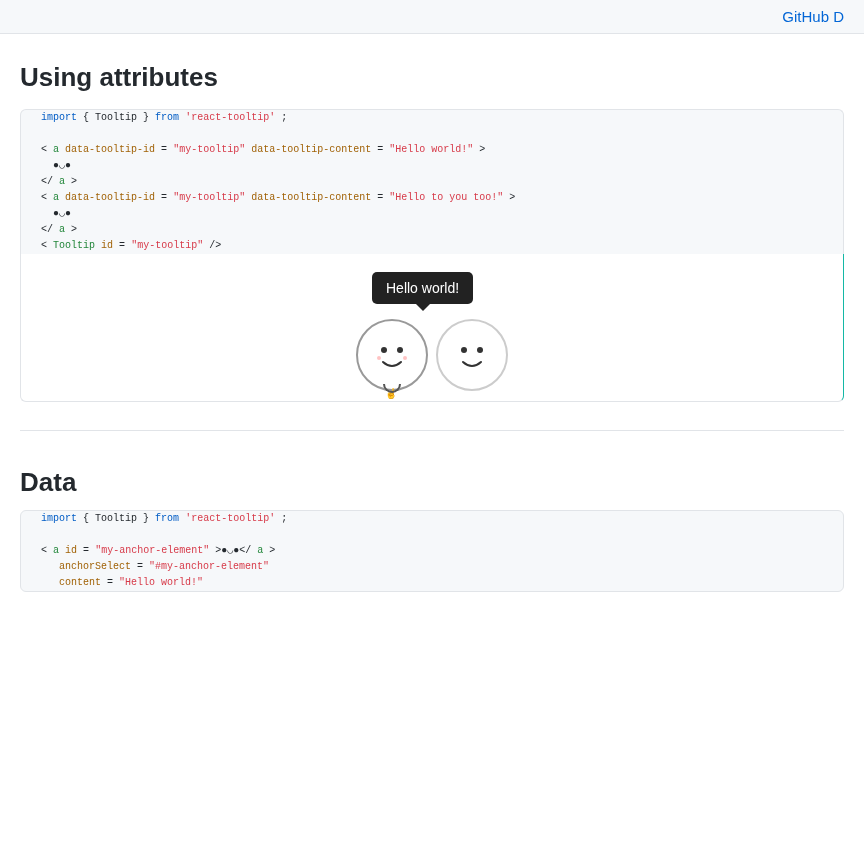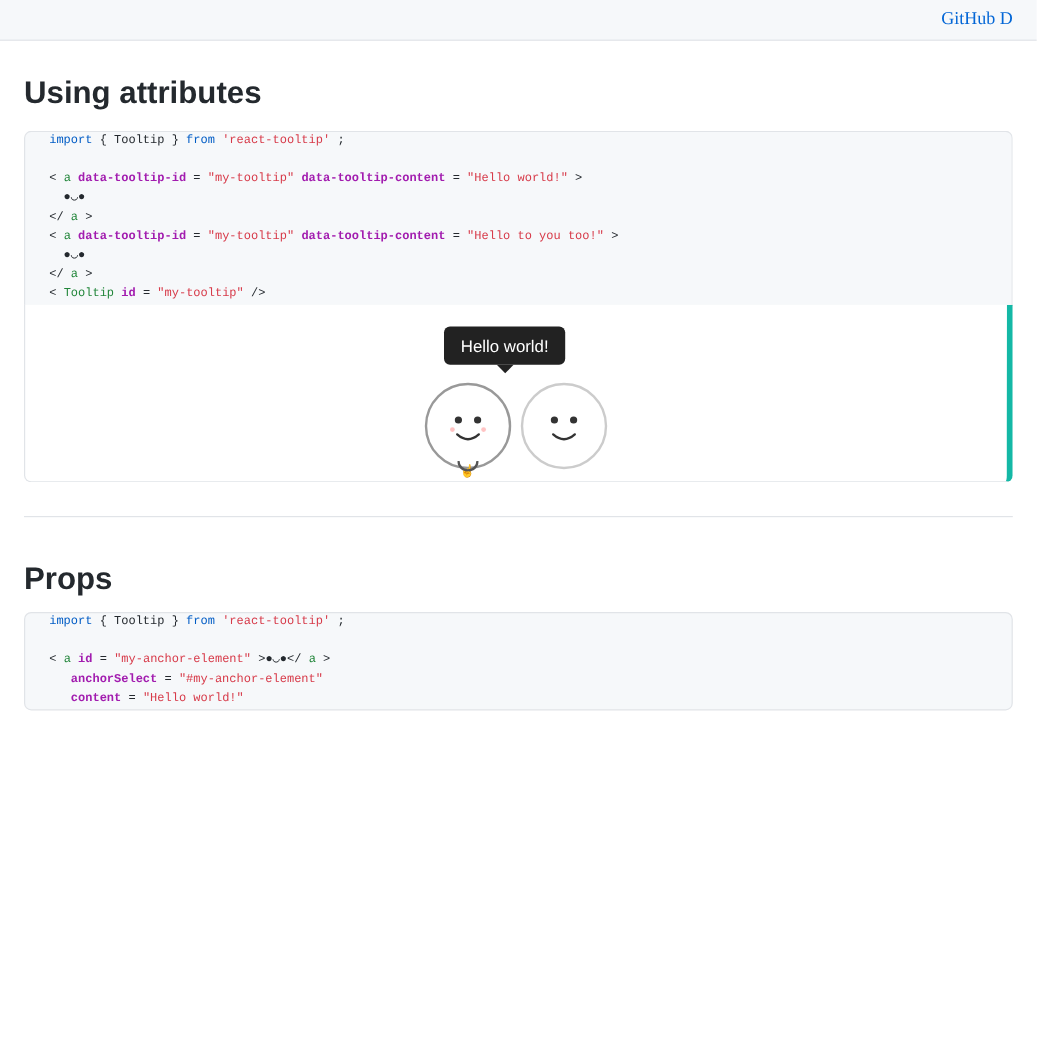--- a/index.html
+++ b/index.html
@@ -20,21 +20,20 @@
       justify-content: flex-end;
       align-items: center;
       padding: 8px 20px;
       border-bottom: 1px solid #e1e4e8;
       background: #f6f8fa;
     }
     .github-link {
       color: #0366d6;
       text-decoration: none;
       font-size: 15px;
-      font-family: Liberation Serif, serif;
     }
 
     
     .content {
       padding: 20px 20px 40px 20px;
     }
 
     
     h2 {
       font-size: 26px;
@@ -54,34 +53,34 @@
       font-size: 10px;
       line-height: 1.6;
       overflow-x: auto;
       margin-bottom: 0;
       position: relative;
     } 
     .tag { color: #22863a; } 
     .plain { color: #24292e; }
     .import-kw { color: #005cc5; }
     .component { color: #22863a; }
-    .attr-name { color: #a21caf; font-weight: bold; }
+    .attr-name { color: #a16207; }
     .attr-val { color: #d73a49; }
 
     
     .demo-area {
       position: relative;
       display: flex;
       justify-content: center;
       align-items: flex-end;
       padding: 20px 0 10px 0;
       margin-top: -1px;
       background: #fff;
       border-left: 1px solid #e1e4e8;
-      border-right: 5px solid #14b8a6;
+      border-right: 1px solid #14b8a6;
       border-bottom: 1px solid #e1e4e8;
       border-radius: 0 0 6px 6px;
     }
 
     .tooltip-bubble {
       position: absolute;
       top: 18px;
       left: 50%;
       transform: translateX(-60px);
       background: #222;
@@ -290,21 +289,21 @@
               <path d="M 16 32 Q 25 40 34 32" stroke="#333" stroke-width="2" fill="none" stroke-linecap="round"></path>
             </svg>
           </div>
         </div>
       </div>
     </section>
 
     <div class="section-divider"></div>
 
     <section class="props-section">
-      <h2 class="props-title">Props</h2>
+      <h2 class="props-title">Data</h2>
 
 
       <div class="code-block">
         
         <div>
           <span class="import-kw">import</span>
           <span class="plain"> { </span>
           <span class="plain">Tooltip</span>
           <span class="plain"> } </span>
           <span class="import-kw">from</span>

